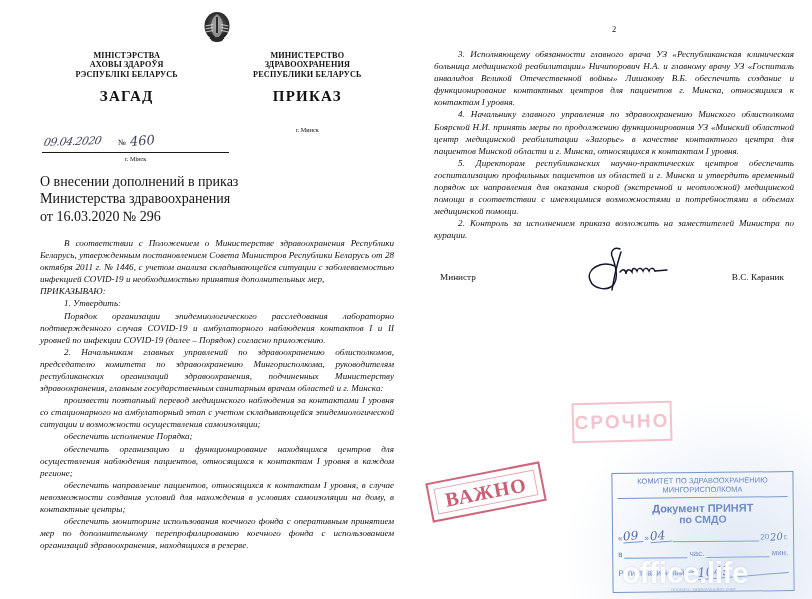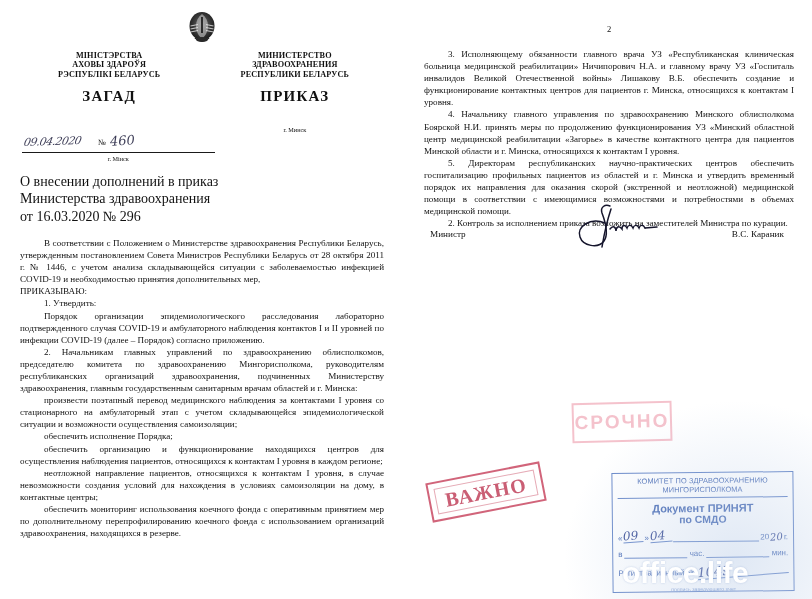--- a/index.html
+++ b/index.html
@@ -25,20 +25,21 @@
   }
   .page {
     position: relative;
     height: 599px;
     box-sizing: border-box;
     background: #ffffff;
   }
   .page-left {
     width: 406px;
     padding: 6px 22px 0 20px;
+    margin-left: 20px;
   }
   .page-right {
     width: 406px;
     padding: 6px 18px 0 18px;
   }
 
   
   .emblem-wrap {
     text-align: center;
     height: 42px;
@@ -128,36 +129,38 @@
     line-height: 1.27;
     margin-top: 11px;
   }
 
   
   .body-text {
     margin-top: 11px;
     font-size: 9.1px;
     line-height: 1.33;
     text-align: justify;
+    font-style: italic;
   }
   .body-text p {
     margin: 0;
     text-indent: 24px;
   }
   .body-text p.noindent { text-indent: 0; }
 
   .page-num {
     text-align: center;
     font-size: 8.5px;
     margin: 18px 0 14px 0;
   }
 
   
   .sig-block {
     position: relative;
+    margin-top: 30px;
     display: flex;
     justify-content: space-between;
     font-size: 9.2px;
   }
   .sig-title { padding-left: 6px; }
   .sig-name { padding-right: 10px; }
   .signature {
     position: absolute;
     left: 140px;
     top: -26px;
@@ -372,21 +375,21 @@
 
     <div class="body-text">
       <p>В соответствии с Положением о Министерстве здравоохранения Республики Беларусь, утвержденным постановлением Совета Министров Республики Беларусь от 28 октября 2011 г. № 1446, с учетом анализа складывающейся ситуации с заболеваемостью инфекцией COVID-19 и необходимостью принятия дополнительных мер,</p>
       <p class="noindent">ПРИКАЗЫВАЮ:</p>
       <p>1. Утвердить:</p>
       <p>Порядок организации эпидемиологического расследования лабораторно подтвержденного случая COVID-19 и амбулаторного наблюдения контактов I и II уровней по инфекции COVID-19 (далее – Порядок) согласно приложению.</p>
       <p>2. Начальникам главных управлений по здравоохранению облисполкомов, председателю комитета по здравоохранению Мингорисполкома, руководителям республиканских организаций здравоохранения, подчиненных Министерству здравоохранения, главным государственным санитарным врачам областей и г. Минска:</p>
       <p>произвести поэтапный перевод медицинского наблюдения за контактами I уровня со стационарного на амбулаторный этап с учетом складывающейся эпидемиологической ситуации и возможности осуществления самоизоляции;</p>
       <p>обеспечить исполнение Порядка;</p>
       <p>обеспечить организацию и функционирование находящихся центров для осуществления наблюдения пациентов, относящихся к контактам I уровня в каждом регионе;</p>
-      <p>неотложной направление пациентов, относящихся к контактам I уровня, в случае невозможности создания условий для нахождения в условиях самоизоляции на дому, в контактные центры;</p>
+      <p>обеспечить направление пациентов, относящихся к контактам I уровня, в случае невозможности создания условий для нахождения в условиях самоизоляции на дому, в контактные центры;</p>
       <p>обеспечить мониторинг использования коечного фонда с оперативным принятием мер по дополнительному перепрофилированию коечного фонда с использованием организаций здравоохранения, находящихся в резерве.</p>
     </div>
   </div>
 
   <div class="page page-right">
 
     <div class="page-num">2</div>
 
     <div class="body-text" style="margin-top:0;">
       <p>3. Исполняющему обязанности главного врача УЗ «Республиканская клиническая больница медицинской реабилитации» Ничипорович Н.А. и главному врачу УЗ «Госпиталь инвалидов Великой Отечественной войны» Лишакову В.Б. обеспечить создание и функционирование контактных центров для пациентов г. Минска, относящихся к контактам I уровня.</p>

